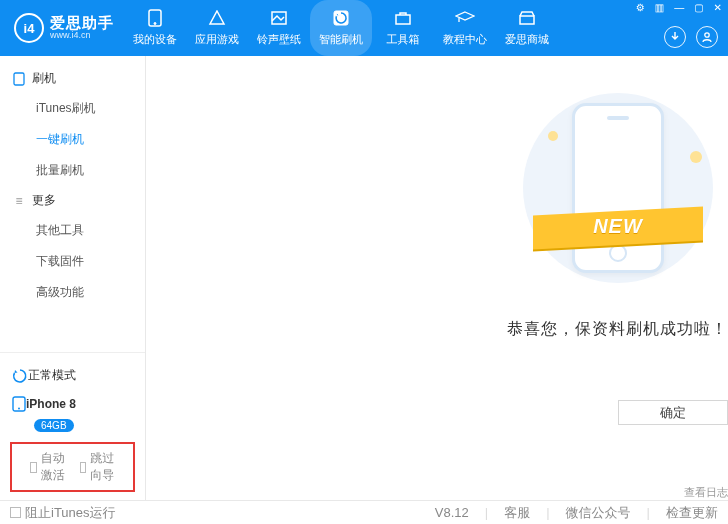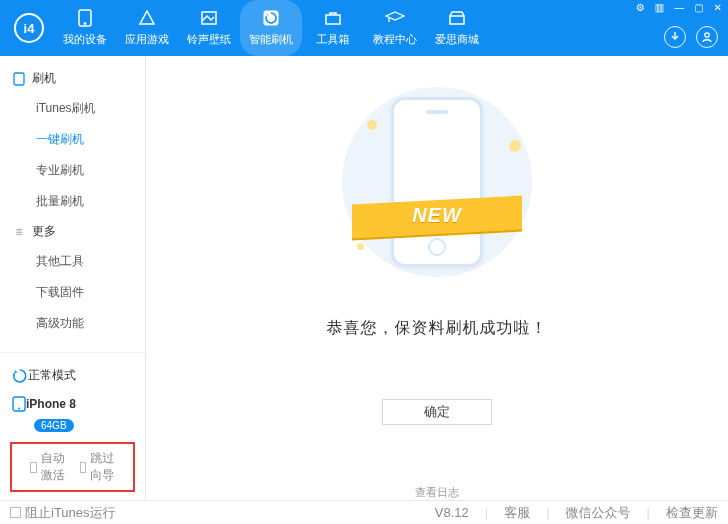--- a/index.html
+++ b/index.html
@@ -30,21 +30,21 @@
   .sb-item { padding:7px 0 7px 36px; font-size:12px; color:#555; cursor:pointer; }
   .sb-item.active { color:#0f8df2; }
   .sb-bottom { margin-top:auto; padding:8px 10px; border-top:1px solid #eee; }
   .mode-row, .device-row { display:flex; align-items:center; padding:6px 2px; color:#333; }
   .mode-row svg, .device-row svg { fill:#0f8df2; }
   .storage-pill { display:inline-block; background:#0f8df2; color:#fff; font-size:10px; padding:1px 7px; border-radius:8px; margin-left:24px; }
   .check-red-box { border:2px solid #e53935; padding:6px 18px; display:flex; gap:14px; }
   .cb { display:flex; align-items:center; gap:4px; color:#888; cursor:pointer; }
   .cb .box { width:11px; height:11px; border:1px solid #bbb; }
 
-  .main { flex:1; position:relative; display:flex; flex-direction:column; align-items:center; justify-content:flex-start; padding-top:36px;gap:46px; }
+  .main { flex:1; position:relative; display:flex; flex-direction:column; align-items:flex-end; justify-content:flex-start; padding-top:47px;gap:46px; }
   .illus { width:220px; height:210px; position:relative; display:flex; align-items:center; justify-content:center; }
   .bg-circ { width:190px; height:190px; border-radius:50%; background:#eef4fb; position:absolute; }
   .phone { width:92px; height:170px; background:#fff; border:3px solid #d6e6f6; border-radius:14px; position:relative; z-index:2; box-shadow:0 2px 6px rgba(0,0,0,.05); }
   .phone::before { content:""; position:absolute; top:10px; left:50%; transform:translateX(-50%); width:22px; height:4px; background:#d6e6f6; border-radius:2px; }
   .phone::after { content:""; position:absolute; bottom:8px; left:50%; transform:translateX(-50%); width:14px; height:14px; border:2px solid #d6e6f6; border-radius:50%; }
   .ribbon { position:absolute; z-index:3; width:170px; height:50px; top:100px; left:25px; }
   .ribbon .strip { position:absolute; left:0; right:0; top:8px; height:34px; background:#ffc530; transform:skewY(-3deg); box-shadow:0 2px 0 #e0a500; }
   .ribbon .label { position:absolute; width:100%; text-align:center; top:12px; color:#fff; font-weight:800; font-size:20px; letter-spacing:1px; font-style:italic; text-shadow:0 1px 0 #e09a00; }
   .spark { position:absolute; width:10px; height:10px; background:#ffe08a; border-radius:50%; opacity:.9; }
 
@@ -55,20 +55,24 @@
   .statusbar { height:24px; border-top:1px solid #e8e8e8; display:flex; align-items:center; padding:0 10px; font-size:13px; color:#888; gap:8px; }
   .statusbar .right { margin-left:auto; display:flex; gap:16px; align-items:center; }
   .statusbar .sep { color:#ddd; }
 </style>
 </head>
 <body>
 
 <div class="header">
   <div class="brand">
     <div class="brand-logo">i4</div>
+    <div class="brand-text">
+      <div class="t">爱思助手</div>
+      <div class="s">www.i4.cn</div>
+    </div>
   </div>
   <div class="nav">
     <div class="nav-item">
       <div class="ico">
           <svg width="14" height="18" viewBox="0 0 14 18">
             <rect x="1" y="1" width="12" height="16" rx="2" fill="none" stroke-width="1.5"></rect>
             <circle cx="7" cy="14.5" r="1"></circle>
           </svg>
         </div>
       <span>我的设备</span>
@@ -155,21 +159,20 @@
     <div class="sb-group-hdr">
       <span class="g-ico">
           <svg width="12" height="14" viewBox="0 0 12 14">
             <rect x="1" y="1" width="10" height="12" rx="1.5" fill="none" stroke="#0f8df2" stroke-width="1.3"></rect>
           </svg>
         </span>
       <span>刷机</span>
     </div>
     <div class="sb-item">iTunes刷机</div>
     <div class="sb-item active">一键刷机</div>
-    <div class="sb-item">专业刷机</div>
     <div class="sb-item">批量刷机</div>
 
     <div class="sb-group-hdr">
       <span class="g-ico" style="color:#999">≡</span>
       <span>更多</span>
     </div>
     <div class="sb-item">其他工具</div>
     <div class="sb-item">下载固件</div>
     <div class="sb-item">高级功能</div>
 

